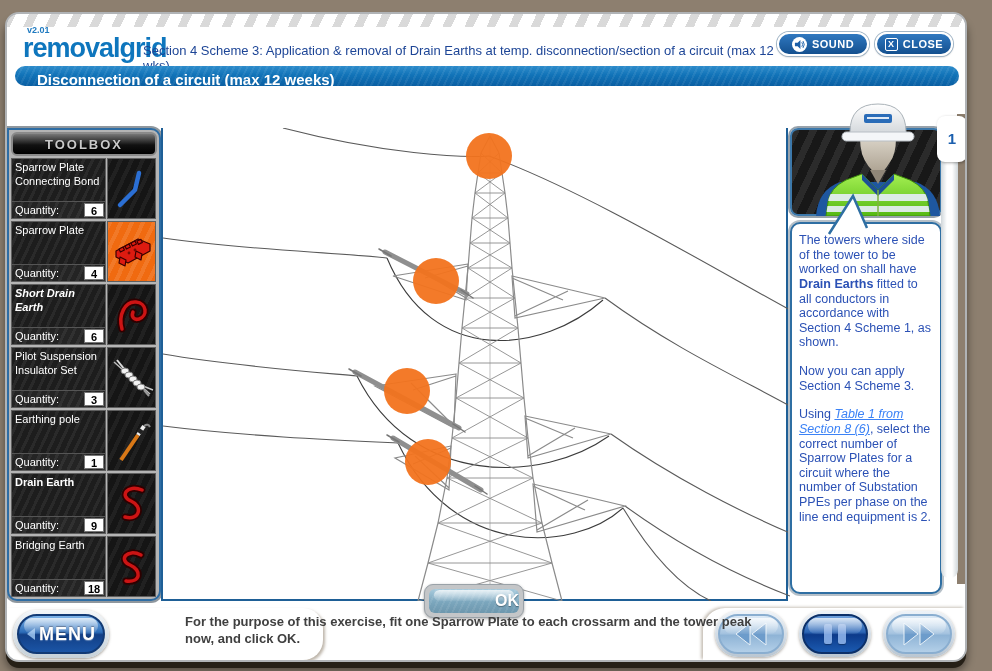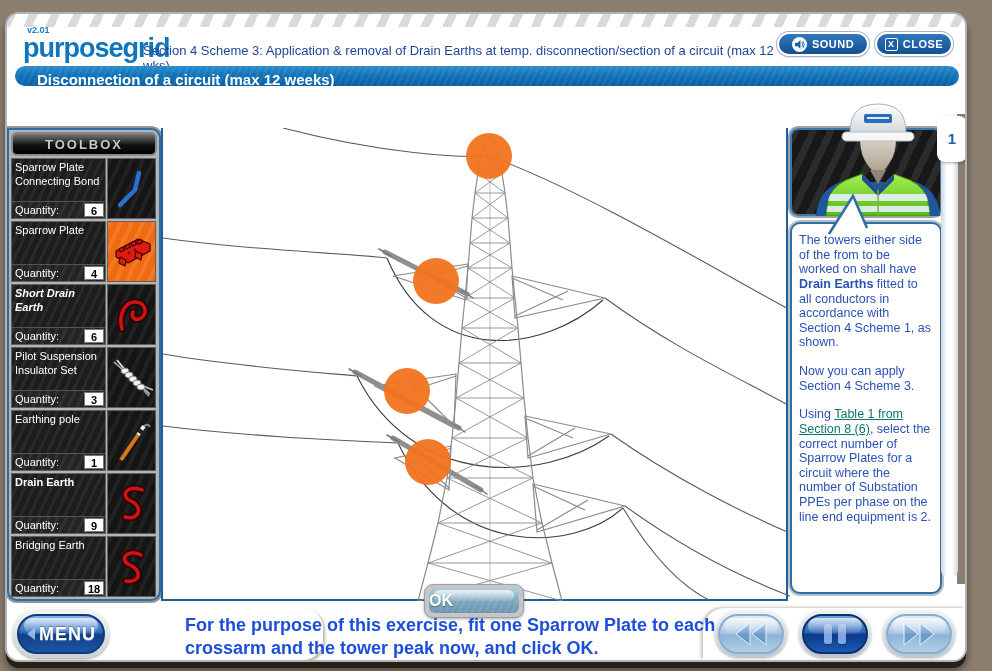--- a/index.html
+++ b/index.html
@@ -87,40 +87,40 @@
   .ok-btn {
     position:absolute; left:417px; top:570px; width:100px; height:34px; cursor:pointer;
     background:#c4c6c8; border:1px solid #9aa2a8; border-radius:9px; padding:4px;
     box-shadow:0 1px 3px rgba(0,0,0,.35); z-index:6;
   }
   .ok-inner {
     width:100%; height:100%; border-radius:6px; position:relative; overflow:hidden;
     background:
       repeating-linear-gradient(115deg, rgba(255,255,255,.08) 0 2px, rgba(255,255,255,0) 2px 6px),
       linear-gradient(180deg,#a8cbdd 0%,#7ba6bd 55%,#6d97ad 100%);
-    color:#fff; font-weight:bold; font-size:16px; text-align:left; line-height:24px;
+    color:#fff; font-weight:bold; font-size:16px; text-align:right; line-height:24px;
     text-shadow:0 1px 1px #4d6a7a;
   }
 
   
   .avatar-box {
     position:absolute; left:783px; top:114px; width:152px; height:88px;
     background:repeating-linear-gradient(115deg,#2b2b2b 0 7px,#181818 7px 16px);
     border:2px solid #3c78aa; border-radius:8px; box-shadow:0 0 0 2px #98a2ab;
   }
   .avatar-svg { position:absolute; left:783px; top:80px; z-index:2; }
   .bubble {
     position:absolute; left:783px; top:208px; width:152px; height:372px;
     background:#fff; border:2px solid #2f6fa3; border-radius:10px;
     box-shadow:0 0 0 2px #b6c0c8; padding:9px 7px; z-index:1;
     color:#2b51b5; font-size:12.5px; line-height:1.17;
   }
   .bubble p { margin-bottom:14px; }
   .bubble strong { font-weight:bold; }
-  .bubble a { color:#0f766e; text-decoration:underline; cursor:pointer; }
+  .bubble a { color:#3b82f6; text-decoration:underline; cursor:pointer;font-style:italic; }
   .tail { position:absolute; left:816px; top:178px; z-index:4; }
 
   
   .notch { position:absolute; left:950px; top:100px; width:10px; height:470px; background:#8d7f6f; z-index:2; }
   .strip {
     position:absolute; left:934px; top:102px; width:17px; height:462px; z-index:3;
     background:linear-gradient(90deg,#cfd6da 0%,#ffffff 35%,#ffffff 65%,#cfd6da 100%);
     border-radius:8px;
   }
   .page-tab {
@@ -147,21 +147,21 @@
     color:#fff; font-weight:bold; font-size:18px; letter-spacing:1px;
     text-shadow:0 -1px 1px #0d2d5e, 0 1px 1px rgba(255,255,255,.35);
   }
   .gloss::after {
     content:""; position:absolute; left:6%; right:6%; top:5%; height:44%;
     border-radius:999px; background:linear-gradient(rgba(255,255,255,.75),rgba(255,255,255,.05));
     pointer-events:none;
   }
   .instruction {
     position:absolute; left:178px; top:600px; width:585px; z-index:6;
-    font-size:18px; font-weight:bold; color:#1d4ed8; line-height:1.3;
+    font-size:13px; font-weight:bold; color:#404040; line-height:1.3;
   }
   .pb-wrap {
     position:absolute; left:696px; top:594px; width:262px; height:52px; background:#fff;
     border-radius:22px 0 0 0; box-shadow:-2px -1px 3px rgba(135,120,100,.45); z-index:5;
   }
   .pb-btn {
     position:absolute; top:3px; width:72px; height:46px; border-radius:23px; cursor:pointer;
     background:linear-gradient(180deg,#eef3f8,#b9c6d2); box-shadow:0 1px 3px rgba(90,80,65,.5); padding:3px;
   }
   .pb-inner {
@@ -173,21 +173,21 @@
   .pb-back { left:12px; } .pb-pause { left:96px; } .pb-fwd { left:180px; }
   .pause-bar { width:8px; height:20px; border-radius:2px; background:#7fa6e0; margin:0 3px; box-shadow:0 1px 1px rgba(0,0,0,.3); }
 </style>
 </head>
 <body>
 
 <div class="window">
   <div class="hazard"></div>
 
   <div class="version">v2.01</div>
-  <div class="logo"><span class="l1">purpose</span><span class="l2">grid</span></div>
+  <div class="logo"><span class="l1">removal</span><span class="l2">grid</span></div>
   <div class="hdr-title">Section 4 Scheme 3: Application &amp; removal of Drain Earths at temp. disconnection/section of a circuit (max 12 wks)</div>
 
   <div class="pill-btn btn-sound">
     <span class="spk">
       <svg width="11" height="11" viewBox="0 0 12 12">
           <polygon points="1,4 4,4 7,1 7,11 4,8 1,8" fill="#1b5fa8"></polygon>
           <path d="M8.5,3.5 Q10.5,6 8.5,8.5 M9.8,2.2 Q12.6,6 9.8,9.8" stroke="#1b5fa8" stroke-width="1" fill="none"></path>
         </svg>
     </span>
     <span>SOUND</span>
@@ -421,21 +421,21 @@
     <path d="M72,80 L88,96 L104,80 L104,86 L88,102 L72,86 Z" fill="#1e4f96"></path>
     <line x1="88" y1="96" x2="88" y2="122" stroke="#7fb33f" stroke-width="1.5"></line>
 
     <path d="M60,38 Q60,10 88,10 Q116,10 116,38 L116,42 L60,42 Z" fill="url(#helmG)" stroke="#aab2b8" stroke-width="1"></path>
     <rect x="52" y="38" width="72" height="9" rx="4.5" fill="#f4f6f8" stroke="#b8bec4" stroke-width="1"></rect>
     <rect x="74" y="20" width="28" height="9" rx="2" fill="#2a6cb8"></rect>
     <rect x="77" y="23" width="22" height="2" fill="#ffffff" opacity="0.85"></rect>
   </svg>
 
   <div class="bubble">
-    <p><span>The towers either side of the from to be worked on shall have </span><strong>Drain Earths</strong><span> fitted to all conductors in accordance with Section 4 Scheme 1, as shown.</span></p>
+    <p><span>The towers where side of the tower to be worked on shall have </span><strong>Drain Earths</strong><span> fitted to all conductors in accordance with Section 4 Scheme 1, as shown.</span></p>
     <p>Now you can apply Section 4 Scheme 3.</p>
     <p><span>Using </span><a>Table 1 from Section 8 (6)</a><span>, select the correct number of Sparrow Plates for a circuit where the number of Substation PPEs per phase on the line end equipment is 2.</span></p>
   </div>
   <svg class="tail" width="56" height="48" viewBox="0 0 56 48">
     <path d="M30,4 L6,42 L44,36 Z" fill="#ffffff"></path>
     <path d="M6,42 L30,4 L44,36" fill="none" stroke="#2f6fa3" stroke-width="2.5"></path>
   </svg>
 
   <div class="notch"></div>
   <div class="strip"></div>

